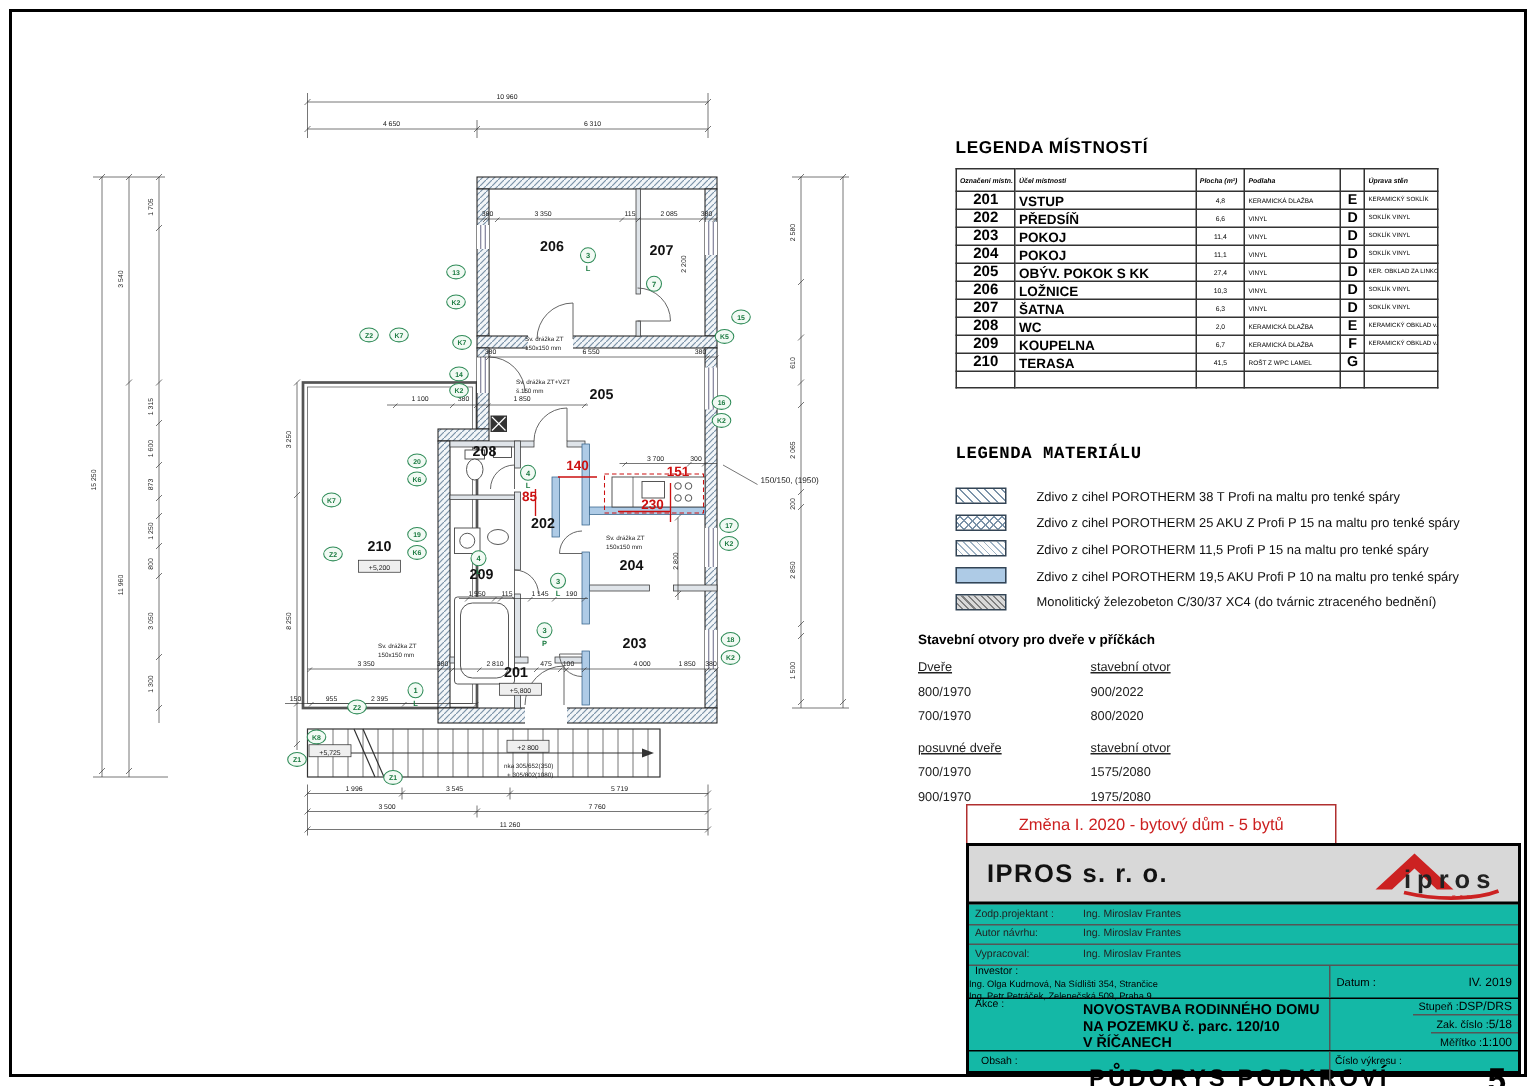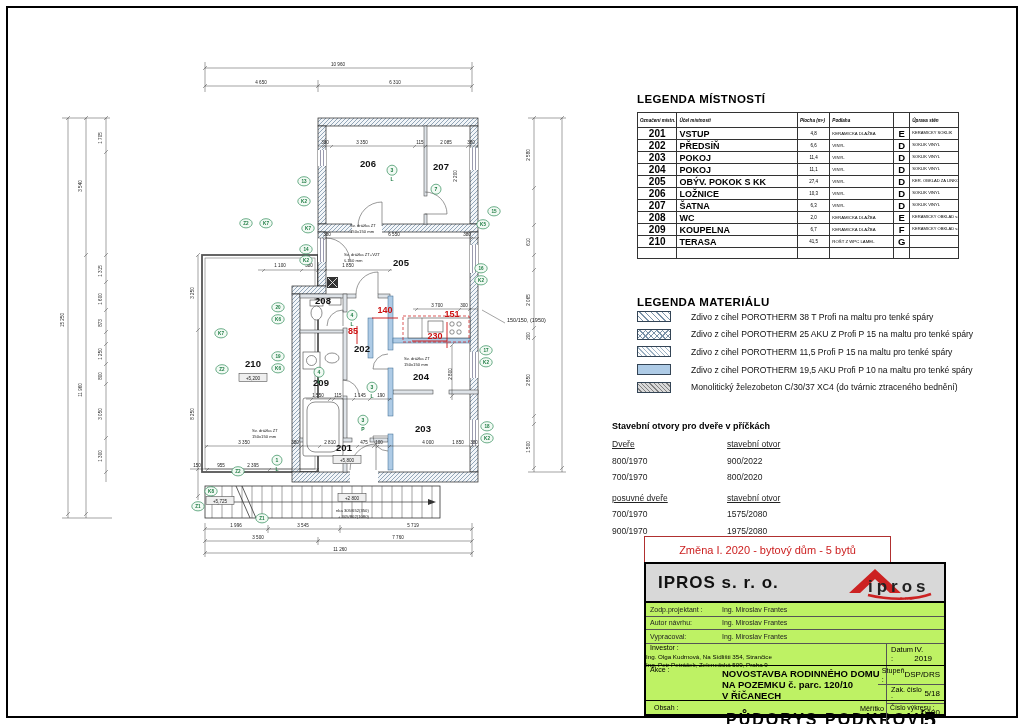--- a/index.html
+++ b/index.html
@@ -49,52 +49,52 @@
   
   .legend-mat{position:absolute;left:637px;top:296px;width:386px;}
   .mat-row{display:flex;align-items:center;height:17.6px;margin-top:0;}
   .mat-row .sw{width:32px;height:9px;border:1px solid #345;margin-right:20px;flex:none;}
   .mat-row .lbl{font-size:8.6px;color:#111;}
   .sw1{background:repeating-linear-gradient(45deg,#fdfdfd,#fdfdfd 3px,#7a92a8 3px,#7a92a8 4px);}
   .sw2{background:repeating-linear-gradient(45deg,rgba(255,255,255,0),rgba(255,255,255,0) 3px,#7a92a8 3px,#7a92a8 4px),repeating-linear-gradient(-45deg,#fdfdfd,#fdfdfd 3px,#7a92a8 3px,#7a92a8 4px);}
   .sw3{background:repeating-linear-gradient(45deg,#fdfdfd,#fdfdfd 2.4px,#9db2c4 2.4px,#9db2c4 3.2px);}
   .sw4{background:#aecbe6;}
   .sw5{background:repeating-linear-gradient(45deg,#d9d9d9,#d9d9d9 2px,#808080 2px,#808080 3px);}
-  .mat-title{margin-bottom:0;}
+  .mat-title{margin-bottom:13px;font-family:Liberation Mono, monospace;}
 
   
   .openings{position:absolute;left:612px;top:421px;width:270px;}
   .op-title{font-weight:bold;font-size:9px;margin-bottom:8px;}
   .op-line{display:flex;height:16.5px;align-items:flex-start;font-size:8.5px;color:#222;}
   .op-c1{width:115px;flex:none;}
   .op-c2{width:95px;flex:none;text-align:left;}
   .op-head .op-c1,.op-head .op-c2{text-decoration:underline;}
   .op-gap{height:4px;}
 
   
   .change-box{position:absolute;left:644px;top:536px;width:245px;height:25px;border:1px solid #b03030;display:flex;align-items:center;justify-content:center;}
   .change-box span{color:#cc2020;font-size:11px;}
 
   
-  .tblock{position:absolute;left:644px;top:562px;width:302px;height:154px;border:2px solid #000;box-sizing:border-box;background:#bef264;}
+  .tblock{position:absolute;left:644px;top:562px;width:370px;height:154px;border:2px solid #000;box-sizing:border-box;background:#14b8a6;}
   .tb-header{height:37px;background:#d8d8d8;border-bottom:2px solid #000;position:relative;display:flex;align-items:center;}
   .tb-company{font-size:17px;font-weight:bold;letter-spacing:1px;padding-left:12px;color:#111;}
   .tb-logo{position:absolute;right:6px;top:2px;}
   .tb-row{height:12.5px;border-bottom:1px solid #555;display:flex;align-items:center;font-size:7px;color:#222;}
   .tb-label{width:72px;flex:none;padding-left:4px;}
   .tb-invest{height:21px;border-bottom:1.5px solid #000;display:flex;font-size:7px;position:relative;flex-direction:column;}
   .tb-inv-addr{width:168px;font-size:6.2px;line-height:1.35;padding-top:2px;}
   .tb-right{position:absolute;left:240px;top:0;right:0;bottom:0;border-left:1px solid #555;display:flex;align-items:center;padding:0 4px;}
   .tb-right .lab{font-size:7.5px;}
   .tb-right .val{margin-left:auto;font-size:8px;}
   .tb-akce{height:34px;border-bottom:1.5px solid #000;display:flex;font-size:7px;position:relative;}
   .tb-akce-text{font-size:9.5px;font-weight:bold;line-height:1.2;padding-top:2px;}
   .tb-sub{position:absolute;left:240px;top:0;right:0;bottom:0;border-left:1px solid #555;display:flex;flex-direction:column;align-items:flex-end;}
   .tb-subrow{flex:1;display:flex;align-items:center;border-bottom:1px solid #555;padding:0 4px;}
-  .tb-subrow:last-child{border-bottom:none;gap:36px;}
+  .tb-subrow:last-child{border-bottom:none;}
   .tb-subrow .lab{font-size:7.2px;}
   .tb-subrow .val{margin-left:auto;font-size:8px;}
   .tb-obsah{height:42px;position:relative;}
   .tb-obsah .tb-label{position:absolute;left:4px;top:3px;font-size:7px;}
   .tb-obsah-main{position:absolute;left:80px;top:10px;font-size:16px;font-weight:bold;letter-spacing:2px;}
   .tb-num-lab{position:absolute;left:244px;top:3px;font-size:6.8px;}
   .tb-num{position:absolute;right:8px;top:6px;font-size:22px;font-weight:bold;}
   .tb-obsah .vline{position:absolute;left:240px;top:0;bottom:0;border-left:1px solid #555;}
 </style>
 </head>

